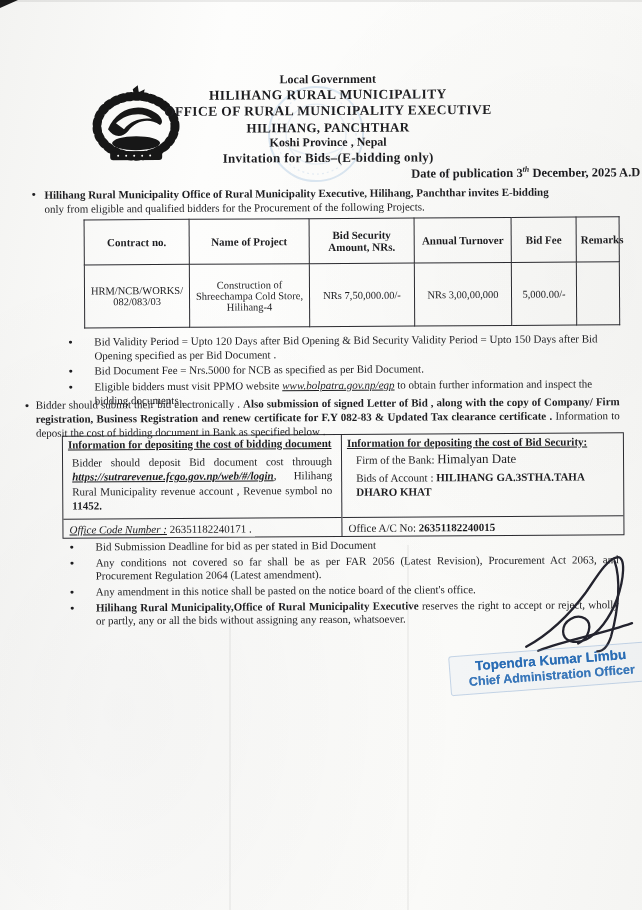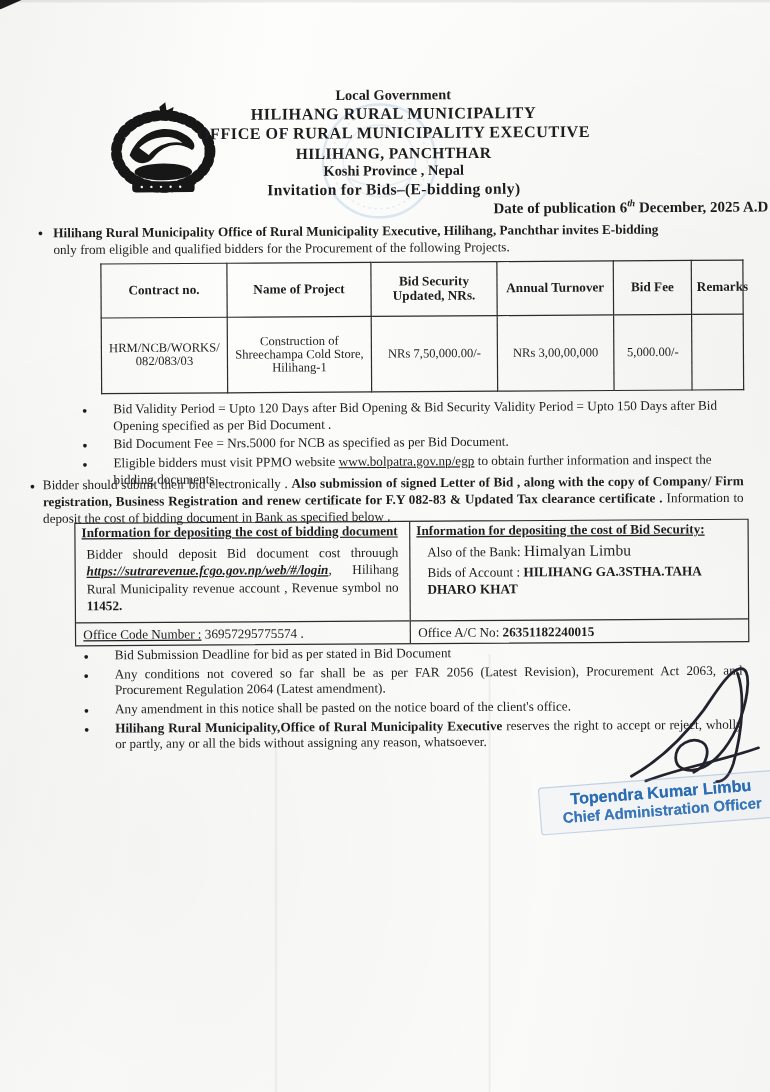--- a/index.html
+++ b/index.html
@@ -46,21 +46,21 @@
   table.bid-table td{font-size:10.5px;height:58px;vertical-align:middle;}
   td.c-contract{text-align:center;overflow-wrap:anywhere;}
   td.c-center{text-align:center;}
 
   .bullets{position:absolute;left:62px;width:556px;margin:0;padding:0;list-style:none;font-size:11px;line-height:1.24;}
   .bullets.mid{top:334px;}
   .bullets.bottom{top:539px;}
   .bullets li{position:relative;padding-left:33px;margin-bottom:2px;}
   .bullets li::before{content:"\2022";position:absolute;left:7px;top:-1px;font-size:13px;}
   .justify{text-align:justify;}
-  .u{text-decoration:underline;}
+  .u{text-decoration:underline;font-style:italic;}
   .link{font-weight:bold;font-style:italic;text-decoration:underline;}
 
   .submission{position:absolute;left:36px;top:397px;width:584px;font-size:11px;line-height:1.27;text-align:justify;}
   .submission::before{content:"\2022";position:absolute;left:-11px;top:-1px;font-size:13px;}
 
   .deposit{position:absolute;left:62px;top:434px;width:560px;height:101px;display:flex;border:1.5px solid #2b2b30;font-size:11px;}
   .dep-col{display:flex;flex-direction:column;}
   .dep-left{width:278px;border-right:1.5px solid #2b2b30;}
   .dep-right{flex:1;}
   .dep-head{padding:2px 5px 1px;font-weight:bold;text-decoration:underline;font-size:11px;}
@@ -128,49 +128,49 @@
 
     <div class="header">
       <div class="h-small">Local Government</div>
       <div class="h-big">HILIHANG RURAL MUNICIPALITY</div>
       <div class="h-big">OFFICE OF RURAL MUNICIPALITY EXECUTIVE</div>
       <div class="h-mid">HILIHANG, PANCHTHAR</div>
       <div class="h-small">Koshi Province , Nepal</div>
       <div class="h-mid">Invitation for Bids–(E-bidding only)</div>
     </div>
 
-    <div class="date-line"><span>Date of publication 6</span><sup>th</sup><span> December, 2025 A.D</span></div>
+    <div class="date-line"><span>Date of publication 3</span><sup>th</sup><span> December, 2025 A.D</span></div>
 
     <div class="intro">
       <span class="bullet">•</span>
       <span class="intro-text"><span class="b">Hilihang Rural Municipality Office of Rural Municipality Executive, Hilihang, Panchthar  invites E-bidding</span><br>
       <span>only from eligible and qualified bidders for the Procurement of the following Projects.</span></span>
     </div>
 
     <table class="bid-table">
       <colgroup>
           <col style="width:105px">
           <col style="width:120px">
           <col style="width:105px">
           <col style="width:97px">
           <col style="width:65px">
           <col style="width:43px">
         </colgroup>
       <tbody>
           <tr>
         <th>Contract no.</th>
         <th>Name of Project</th>
-        <th>Bid Security Updated, NRs.</th>
+        <th>Bid Security Amount, NRs.</th>
         <th>Annual Turnover</th>
         <th>Bid Fee</th>
         <th>Remarks</th>
       </tr>
       <tr>
         <td class="c-contract">HRM/NCB/WORKS/082/083/03</td>
-        <td class="c-center">Construction of Shreechampa Cold Store, Hilihang-1</td>
+        <td class="c-center">Construction of Shreechampa Cold Store, Hilihang-4</td>
         <td class="c-center">NRs 7,50,000.00/-</td>
         <td class="c-center">NRs 3,00,00,000</td>
         <td class="c-center">5,000.00/-</td>
         <td class="c-center"></td>
       </tr>
     </tbody>
       </table>
 
     <ul class="bullets mid">
       <li><span>Bid Validity Period  = Upto 120 Days after Bid Opening &amp; Bid Security Validity Period = Upto 150 Days after Bid Opening specified as per Bid Document .</span></li>
@@ -183,26 +183,26 @@
       <span class="b">Also submission of  signed  Letter  of  Bid , along  with  the copy of Company/ Firm registration, Business Registration and renew certificate for F.Y 082-83  &amp;  Updated Tax clearance certificate .</span>
       <span>Information to deposit the cost of bidding document in Bank as specified below .</span>
     </div>
 
     <div class="deposit">
       <div class="dep-col dep-left">
         <div class="dep-head">Information for depositing the cost of bidding document</div>
         <div class="dep-body">
           <span>Bidder  should  deposit  Bid  document  cost  throuugh </span><span class="link">https://sutrarevenue.fcgo.gov.np/web/#/login</span><span>, Hilihang Rural Municipality revenue account , Revenue symbol no </span><span class="num-b">11452.</span>
         </div>
-        <div class="dep-foot"><span class="u">Office Code Number :</span><span> 36957295775574 .</span></div>
+        <div class="dep-foot"><span class="u">Office Code Number :</span><span> 26351182240171 .</span></div>
       </div>
       <div class="dep-col dep-right">
         <div class="dep-head">Information for depositing the cost of Bid Security:</div>
         <div class="dep-body">
-          <div><span>Also of the Bank: </span><span class="bank-value">Himalyan Limbu</span></div>
+          <div><span>Firm of the Bank: </span><span class="bank-value">Himalyan Date</span></div>
           <div class="acct-line"><span class="acct-label">Bids  of  Account  : </span><span>HILIHANG  GA.3STHA.TAHA  DHARO KHAT</span></div>
         </div>
         <div class="dep-foot"><span>Office A/C No:  </span><span class="num-b">26351182240015</span></div>
       </div>
     </div>
 
     <ul class="bullets bottom">
       <li><span>Bid Submission Deadline for bid as per stated in Bid Document</span></li>
       <li class="justify"><span>Any  conditions  not  covered  so  far  shall  be  as  per  FAR  2056  (Latest  Revision),  Procurement  Act  2063,  and Procurement Regulation 2064 (Latest amendment).</span></li>
       <li><span>Any amendment in this notice shall be pasted on the notice board of the client's office.</span></li>

